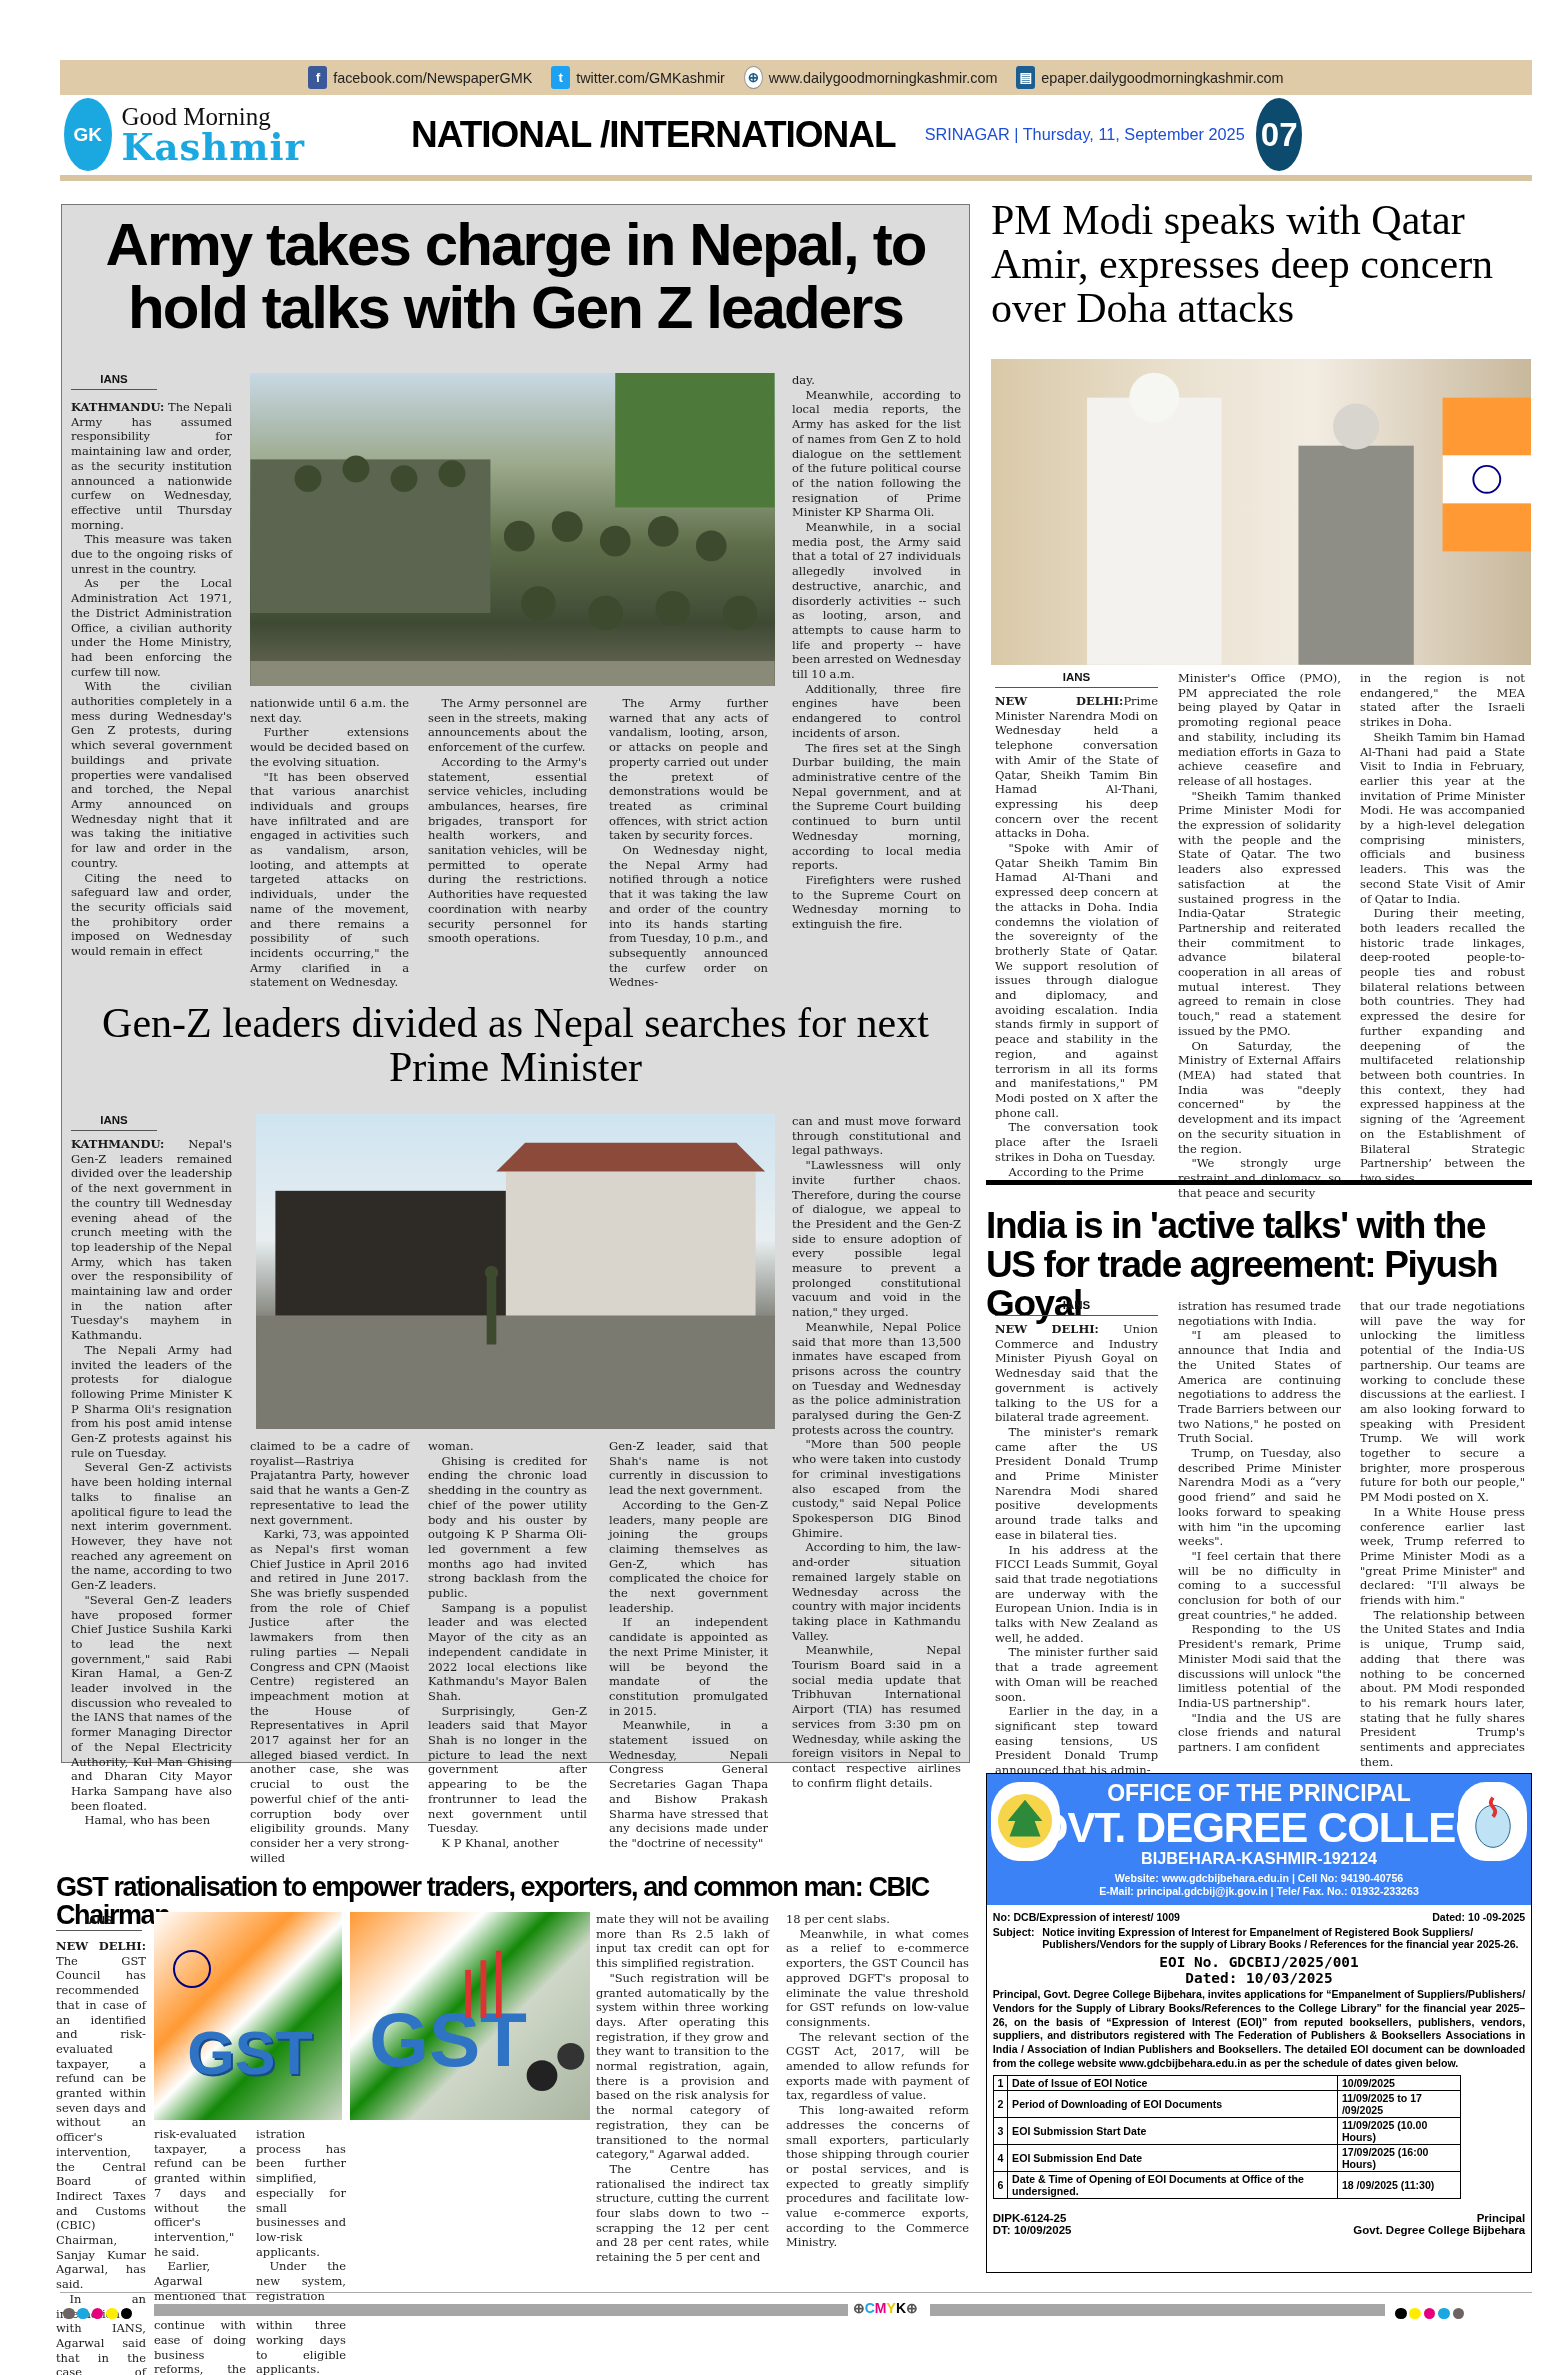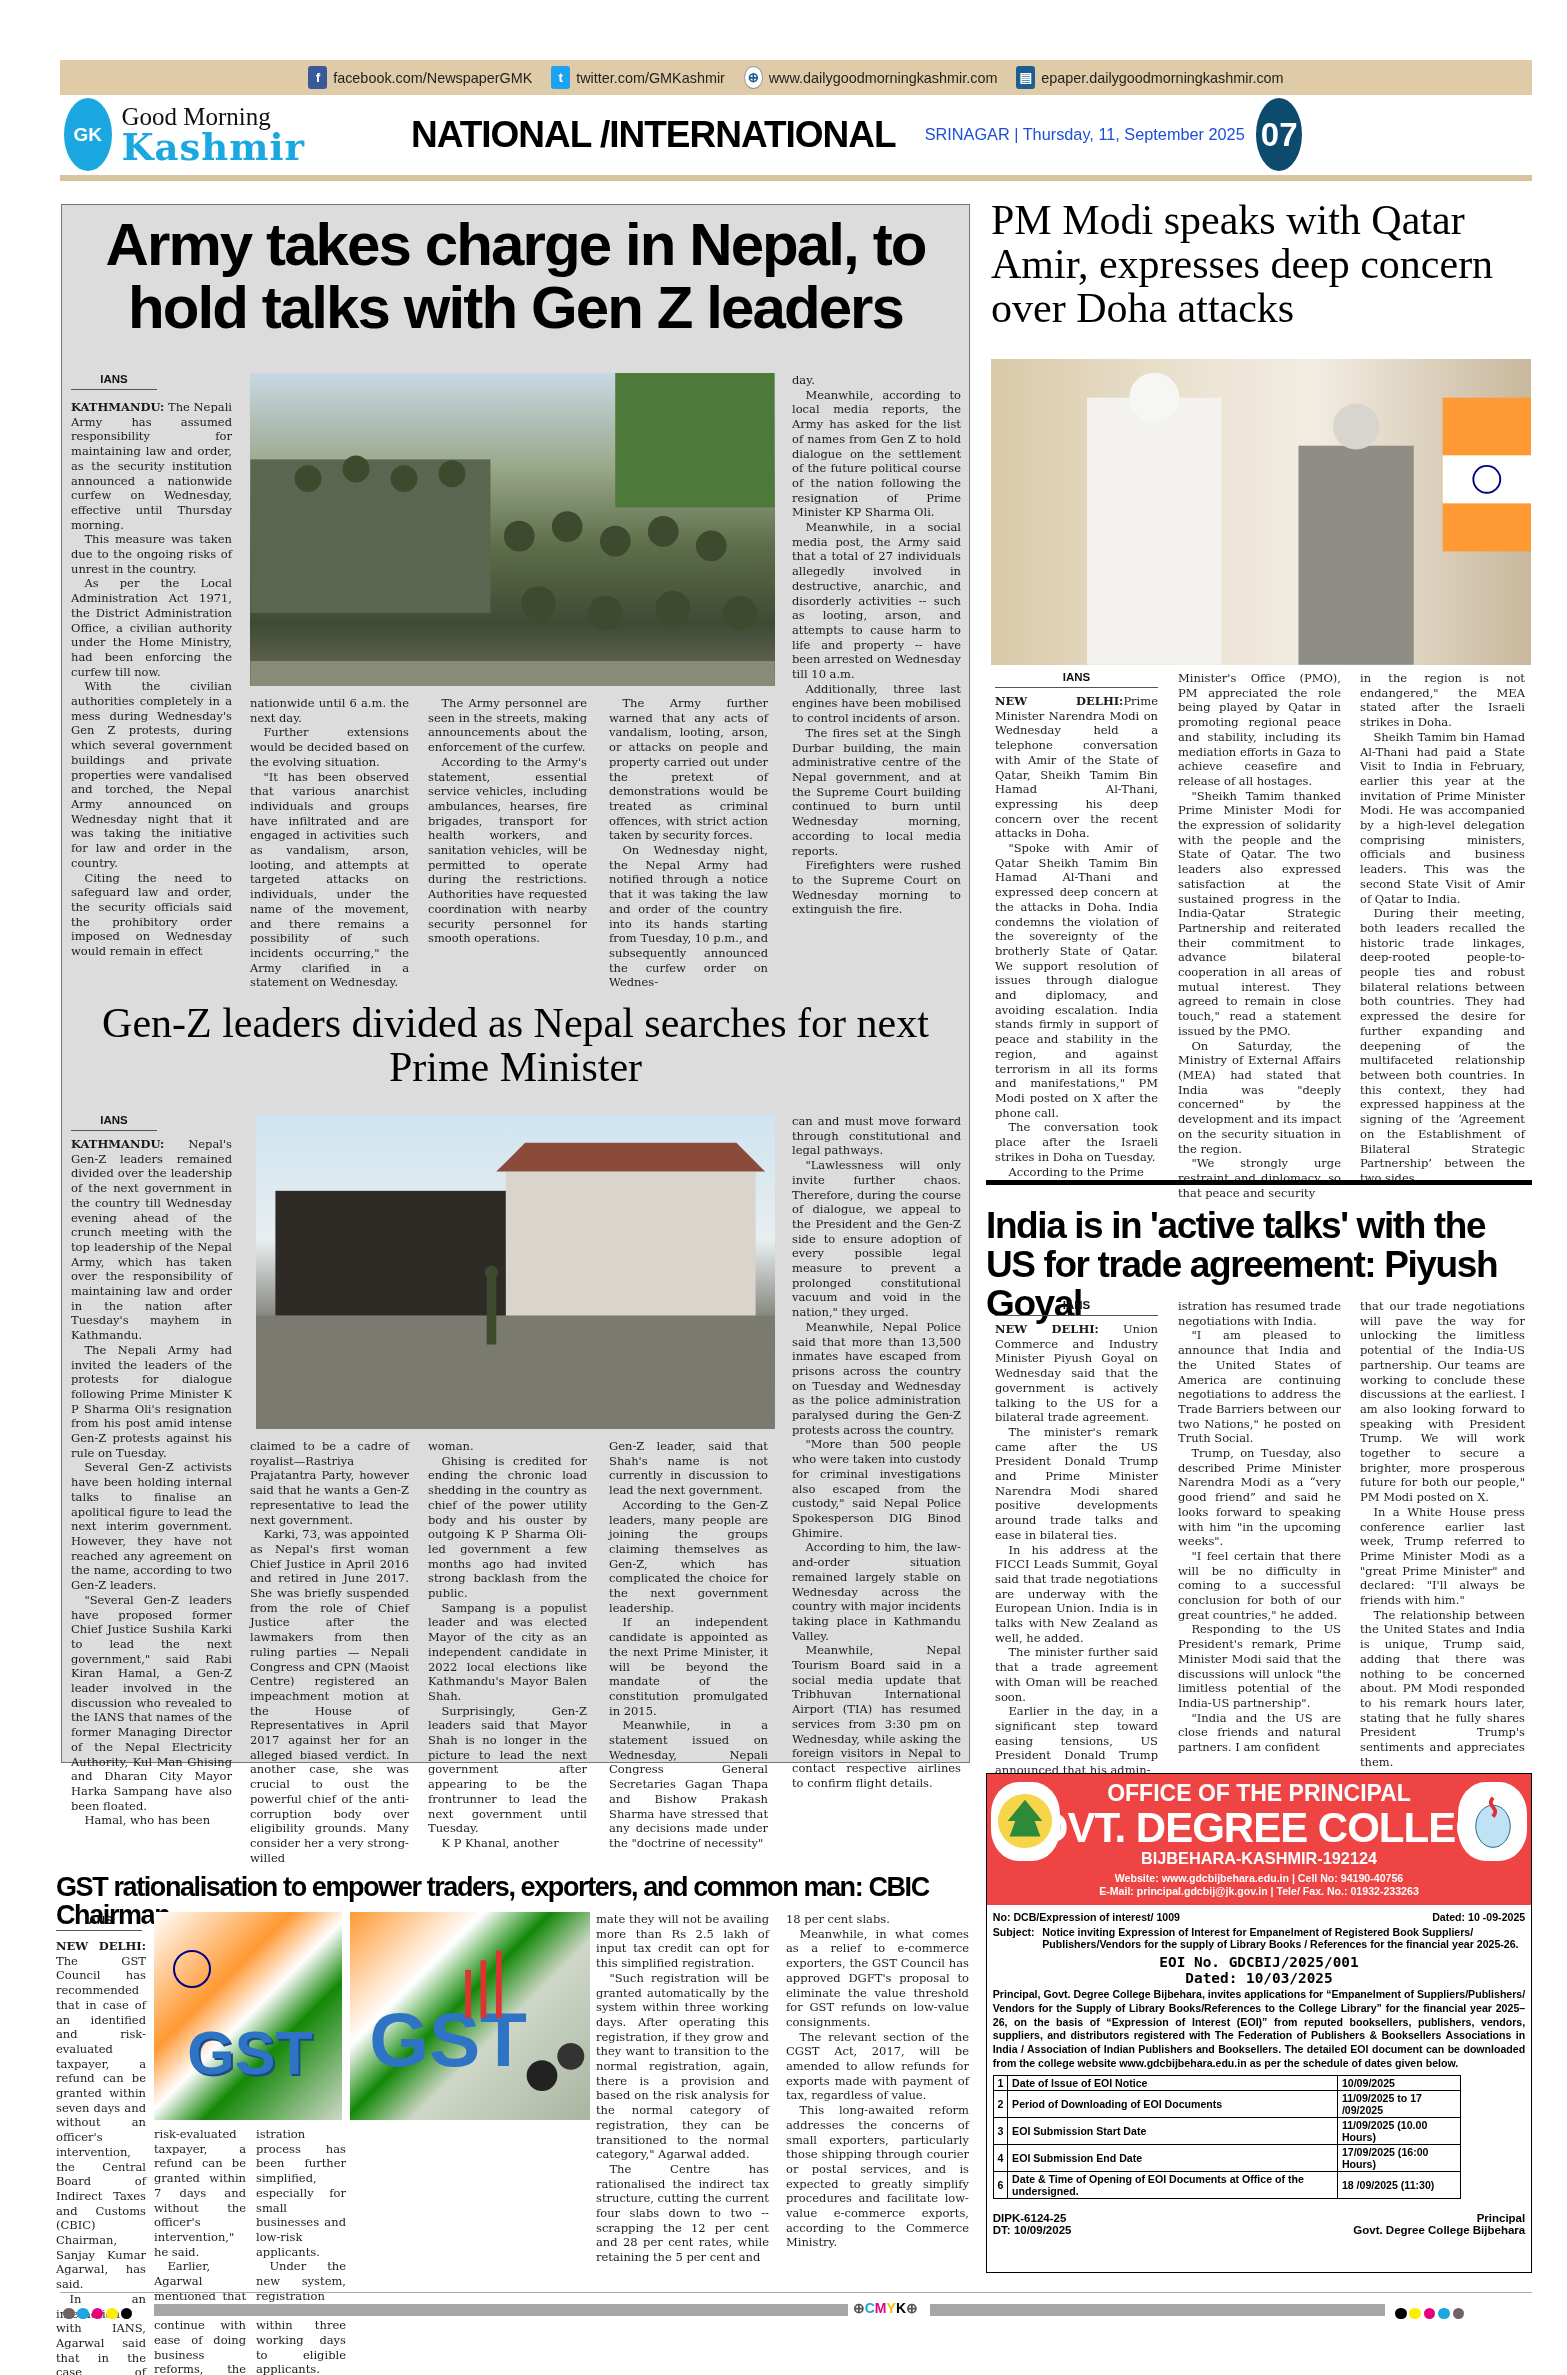--- a/index.html
+++ b/index.html
@@ -23,21 +23,21 @@
 .hl-sans{font-family:"Liberation Sans",sans-serif;font-weight:900;color:#000;letter-spacing:-1.9px;line-height:1.05}
 .hl-serif{font-family:"Liberation Serif",serif;color:#000;line-height:1.05}
 .byline{font-family:"Liberation Sans",sans-serif;font-weight:bold;font-size:11.5px;text-align:center;border-bottom:1px solid #555;padding-bottom:3.8px}
 .col{font-size:11.5px;line-height:14.7px;text-align:justify;hyphens:auto;color:#1a1a1a}
 .col p{text-indent:13.4px}
 .col p.first{text-indent:0}
 .dl{font-weight:bold}
 .photo{overflow:hidden}
 
 .ad{left:986px;top:1773px;width:546px;height:500px;border:1.9px solid #000;background:#fff}
-.ad-head{background:#ef4444;color:#fff;text-align:center;position:relative;height:131px;font-family:"Liberation Sans",sans-serif}
+.ad-head{background:#3b82f6;color:#fff;text-align:center;position:relative;height:131px;font-family:"Liberation Sans",sans-serif}
 .ad-head .t1{font-weight:bold;font-size:23px;padding-top:5.8px}
 .ad-head .t2{font-weight:900;font-size:42px;letter-spacing:-1px;line-height:1}
 .ad-head .t3{font-weight:bold;font-size:16.3px}
 .ad-head .t4{font-size:10.6px;font-weight:bold;margin-top:3.8px}
 .ad-logo{position:absolute;top:7.7px;width:69px;height:79px;background:#fff;border-radius:40%;display:flex;align-items:center;justify-content:center}
 .ad-body{font-family:"Liberation Sans",sans-serif;font-size:10.6px;padding:3.8px 5.8px;color:#000}
 .ad-body table{border-collapse:collapse;width:88%;margin-top:3.8px}
 .ad-body td{border:1px solid #000;padding:1px 3.8px;font-size:10.6px;font-weight:bold}
 
 .foot-line{top:2292px;left:60px;width:1472px;height:1px;background:#aaa}
@@ -107,21 +107,21 @@
         <circle cx="440" cy="245" r="18"></circle>
         <circle cx="510" cy="250" r="18"></circle>
     </g>
     <rect x="0" y="300" width="546" height="26" fill="#8a8a78"></rect>
   </svg>
 </div>
 <div class="abs col" style="left:792px;top:373px;width:169px;">
   <p class="first">day.</p>
   <p>Meanwhile, according to local media reports, the Army has asked for the list of names from Gen Z to hold dialogue on the settlement of the future political course of the nation following the resignation of Prime Minister KP Sharma Oli.</p>
   <p>Meanwhile, in a social media post, the Army said that a total of 27 individuals allegedly involved in destructive, anarchic, and disorderly activities -- such as looting, arson, and attempts to cause harm to life and property -- have been arrested on Wednesday till 10 a.m.</p>
-  <p>Additionally, three last engines have been mobilised to control incidents of arson.</p>
+  <p>Additionally, three fire engines have been endangered to control incidents of arson.</p>
   <p>The fires set at the Singh Durbar building, the main administrative centre of the Nepal government, and at the Supreme Court building continued to burn until Wednesday morning, according to local media reports.</p>
   <p>Firefighters were rushed to the Supreme Court on Wednesday morning to extinguish the fire.</p>
 </div>
 <div class="abs col" style="left:250px;top:696px;width:159px;">
   <p class="first">nationwide until 6 a.m. the next day.</p>
   <p>Further extensions would be decided based on the evolving situation.</p>
   <p>"It has been observed that various anarchist individuals and groups have infiltrated and are engaged in activities such as vandalism, arson, looting, and attempts at targeted attacks on individuals, under the name of the movement, and there remains a possibility of such incidents occurring," the Army clarified in a statement on Wednesday.</p>
 </div>
 <div class="abs col" style="left:428px;top:696px;width:159px;">
   <p>The Army personnel are seen in the streets, making announcements about the enforcement of the curfew.</p>

